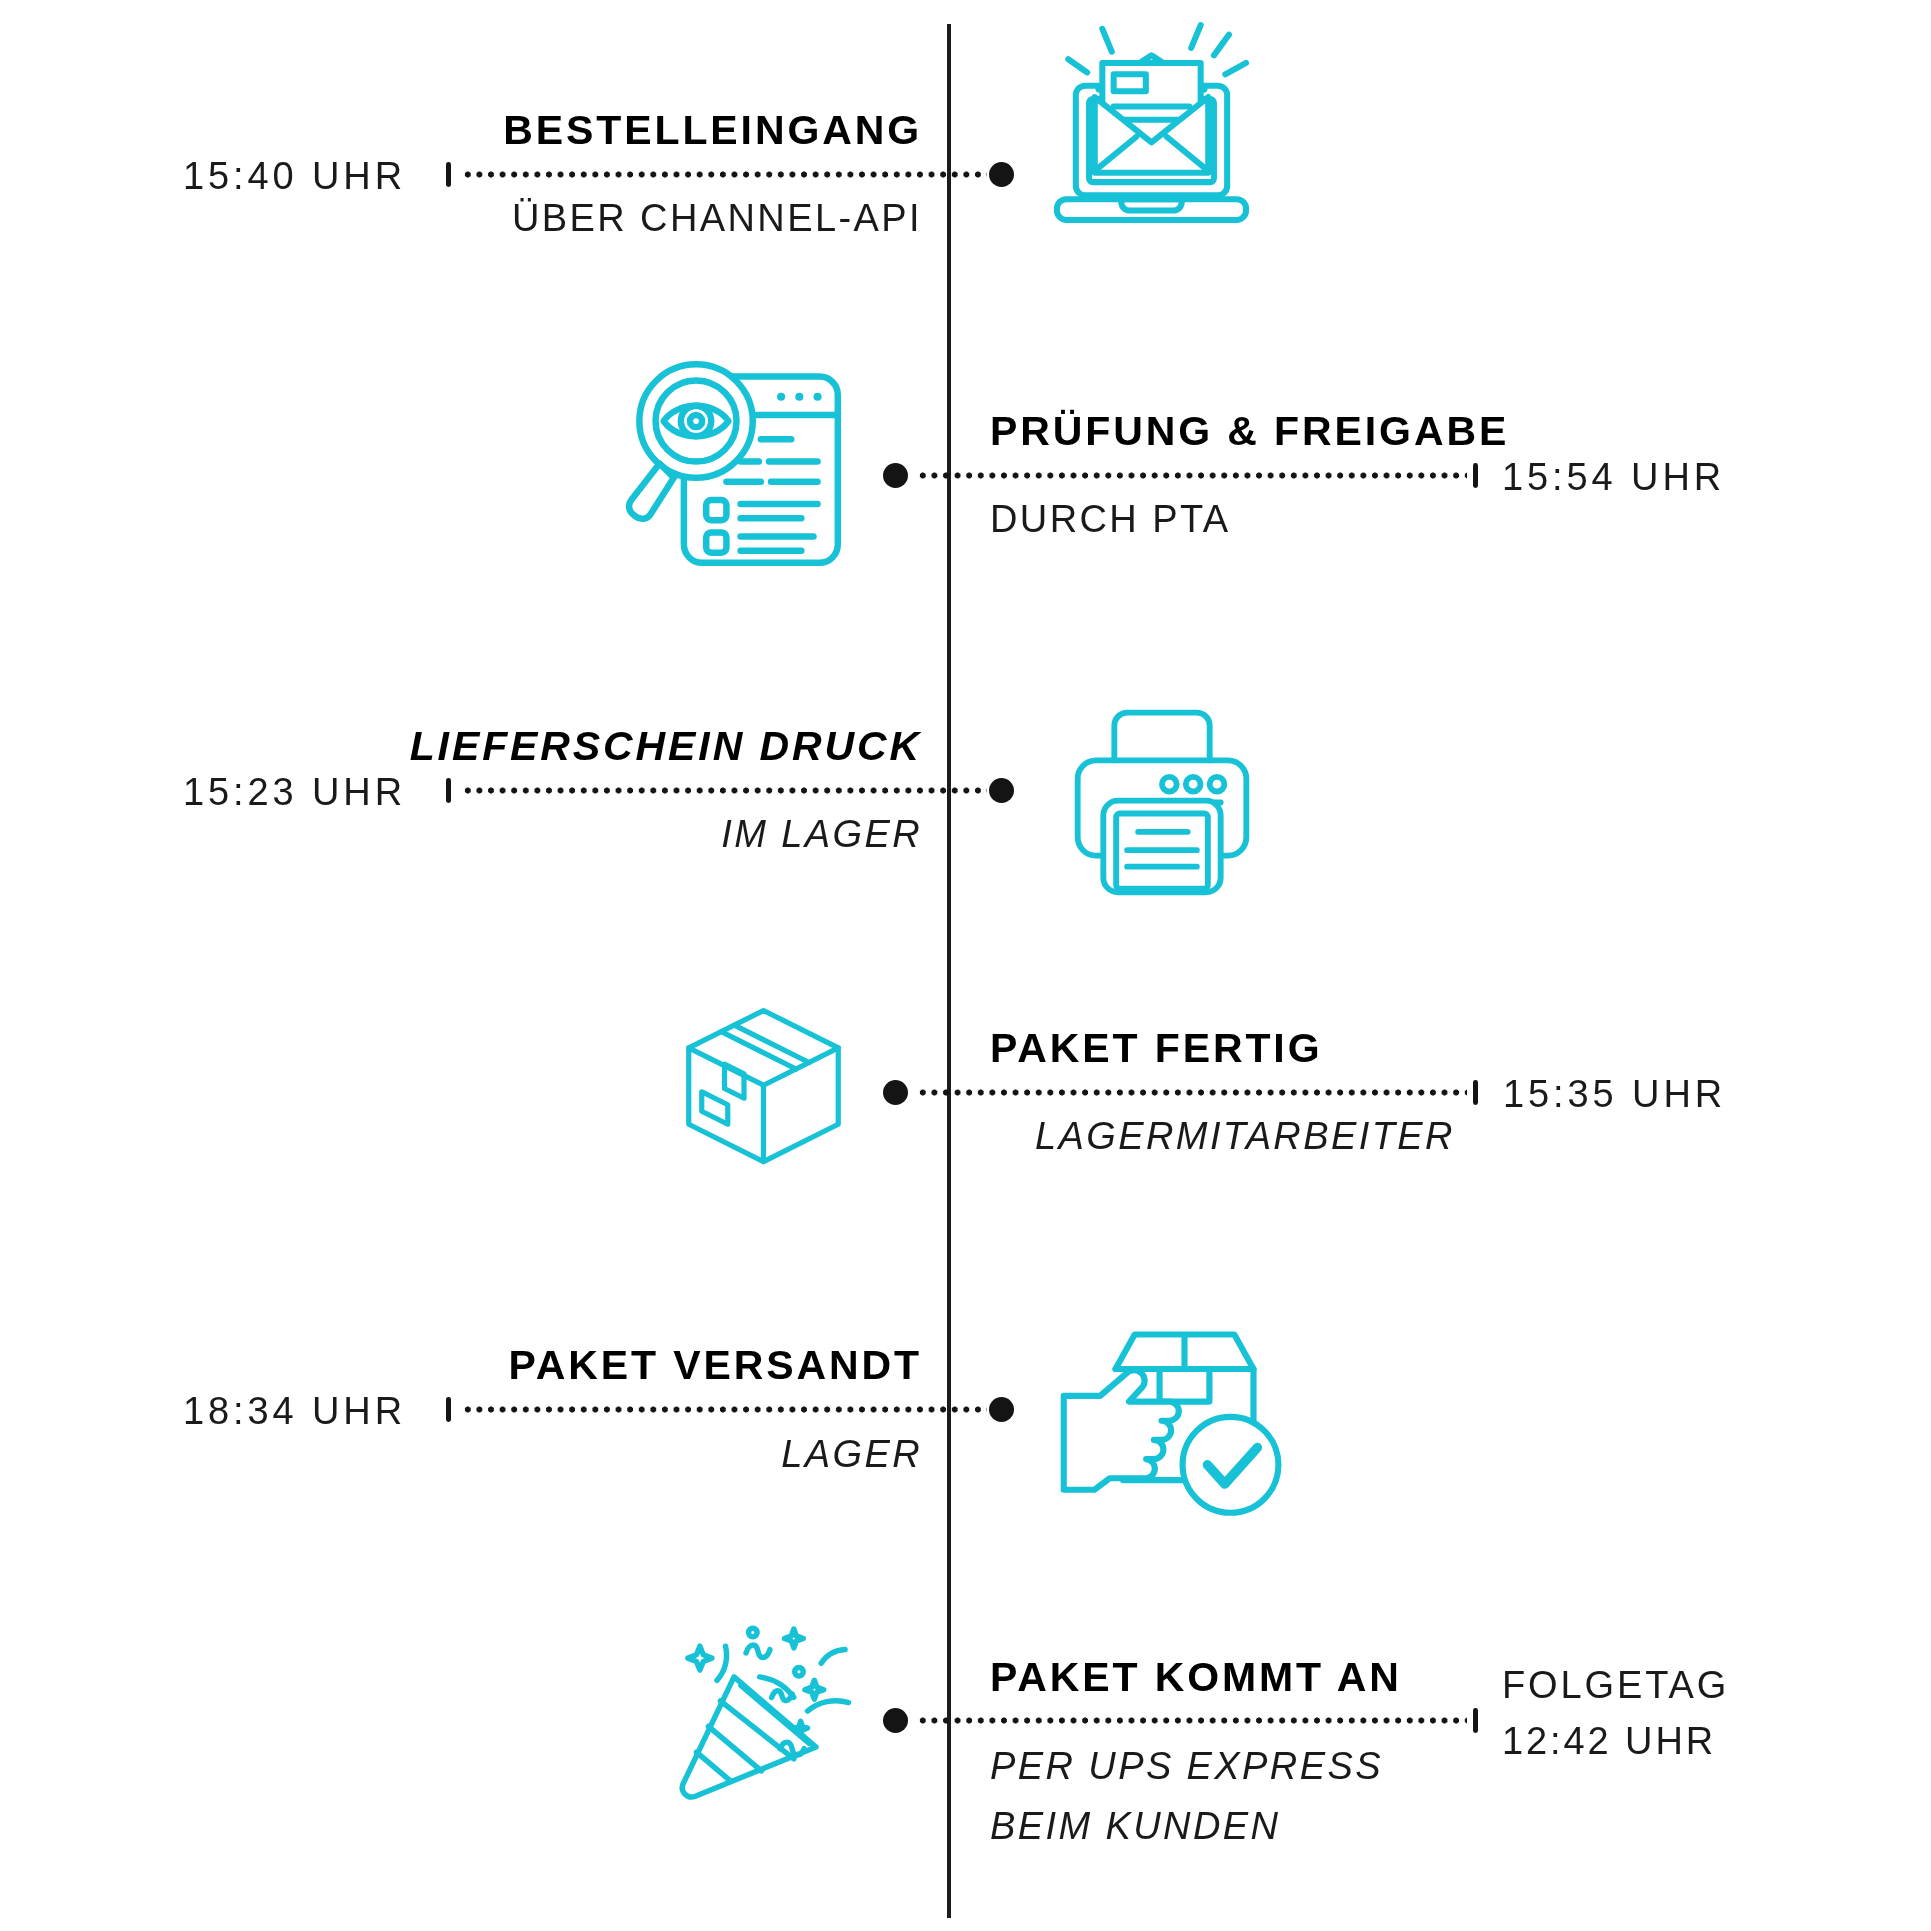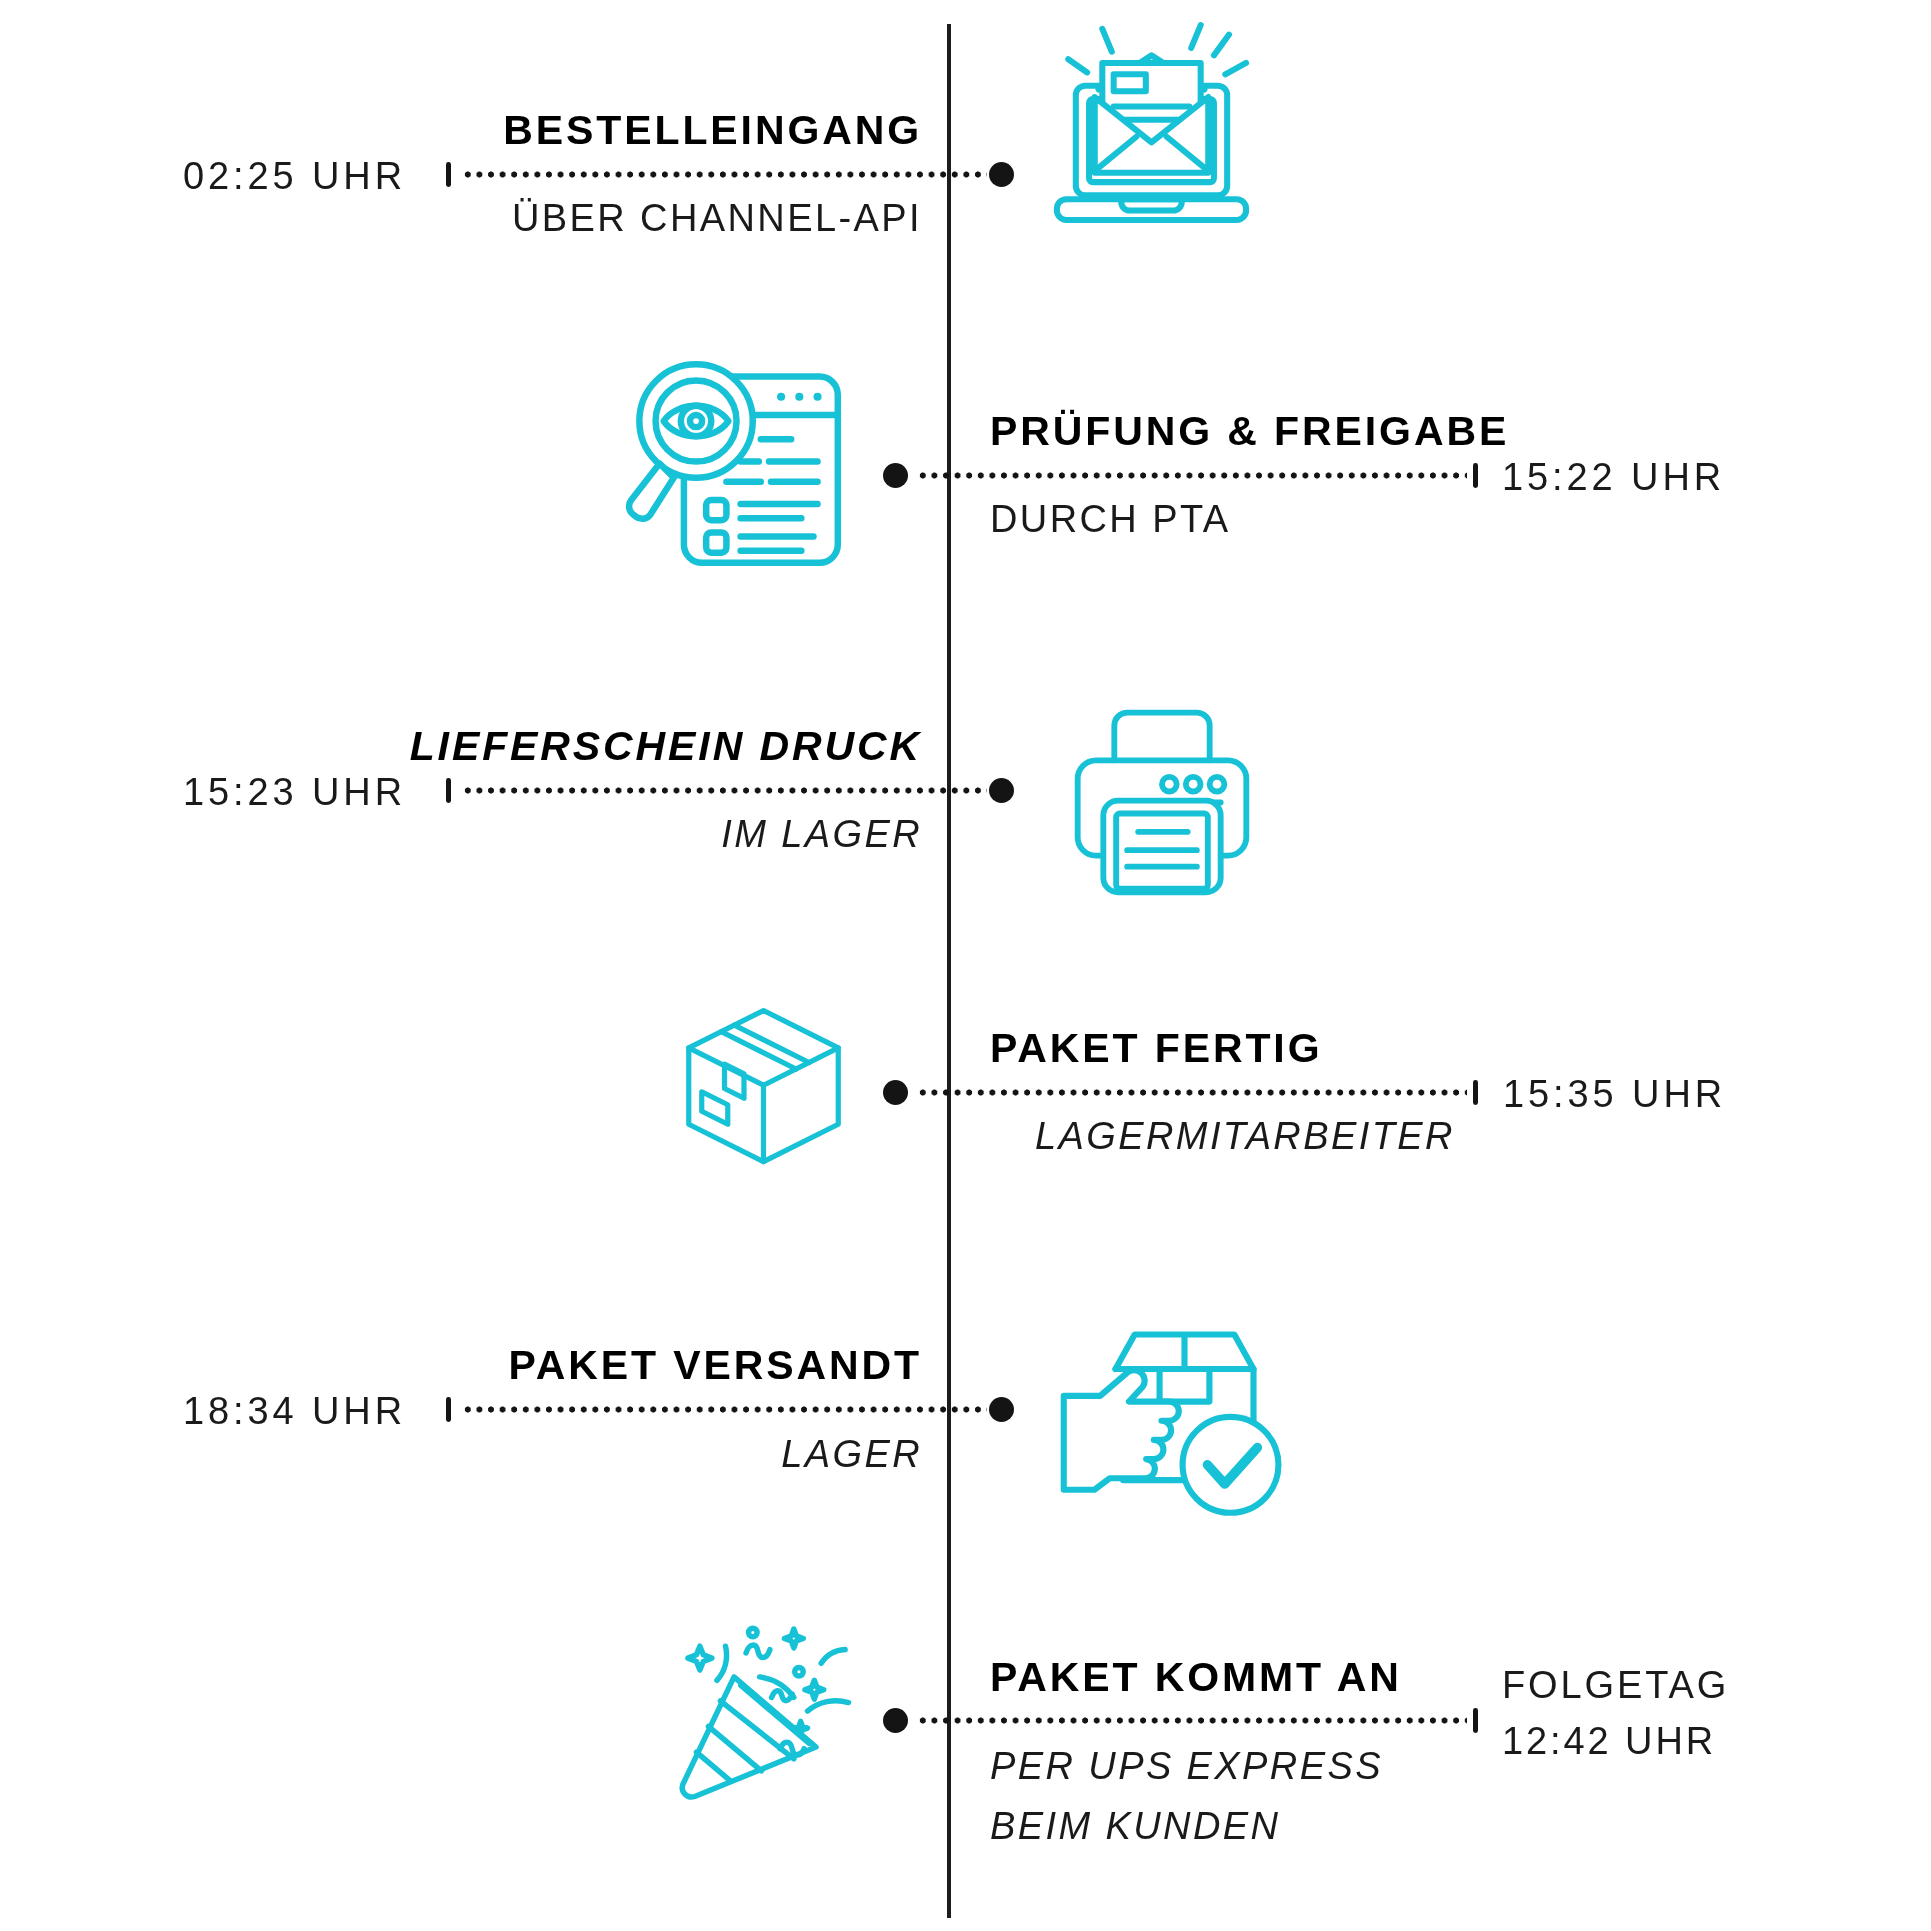--- a/index.html
+++ b/index.html
@@ -21,21 +21,21 @@
   .wfill{fill:#ffffff;}
 </style>
 </head>
 <body>
 
 <div class="canvas">
 
   <div class="centerline"></div>
 
   <div>
-    <div class="time ta-r" style="left:126px;top:151px;width:280px;">02:25 UHR</div>
+    <div class="time ta-r" style="left:126px;top:151px;width:280px;">15:40 UHR</div>
     <div class="tick" style="left:446px;top:162px;"></div>
     <div class="leader" style="left:462px;top:170px;width:525px;"></div>
     <div class="dot" style="left:989px;top:162px;"></div>
     <div class="title ta-r" style="left:348px;top:106px;width:574px;">BESTELLEINGANG</div>
     <div class="sub ta-r" style="left:348px;top:189px;width:574px;">ÜBER CHANNEL-API</div>
     <div class="icon" style="left:1038px;top:9.7px;width:227px;height:227px;">
       <svg viewBox="0 0 120 120">
         <path class="ico" d="M16,26 L26,33 M34,10 L39,22 M86,8 L81,20 M101,13 L93,24 M110,28 L99,34"></path>
         <rect class="ico" x="20" y="40" width="80" height="58" rx="5"></rect>
         <rect class="ico" x="27" y="47" width="66" height="44" rx="2"></rect>
@@ -48,21 +48,21 @@
         <rect class="ico" x="10" y="100" width="100" height="11" rx="5"></rect>
         <path class="ico" d="M44,100 h32 v1.5 a4.5,4.5 0 0 1 -4.5,4.5 h-23 a4.5,4.5 0 0 1 -4.5,-4.5 z"></path>
       </svg>
     </div>
   </div>
 
   <div>
     <div class="dot" style="left:883px;top:463px;"></div>
     <div class="leader" style="left:917px;top:471px;width:550px;"></div>
     <div class="tick" style="left:1473px;top:463px;"></div>
-    <div class="time" style="left:1502px;top:452px;width:290px;">15:22 UHR</div>
+    <div class="time" style="left:1502px;top:452px;width:290px;">15:54 UHR</div>
     <div class="title" style="left:990px;top:407px;width:579px;">PRÜFUNG &amp; FREIGABE</div>
     <div class="sub" style="left:990px;top:490px;width:579px;">DURCH PTA</div>
     <div class="icon" style="left:611px;top:336px;width:243px;height:243px;">
       <svg viewBox="0 0 120 120">
         <rect class="ico wfill" x="36" y="20" width="76" height="92" rx="9"></rect>
         <path class="ico" d="M36,39 H112"></path>
         <circle class="ico-fill" cx="84" cy="30" r="2"></circle>
           <circle class="ico-fill" cx="93" cy="30" r="2"></circle>
           <circle class="ico-fill" cx="102" cy="30" r="2"></circle>
         <path class="ico" d="M74,51 h15 M64,62 h9 M78,62 h24 M57,72 h17 M79,72 h23"></path>

